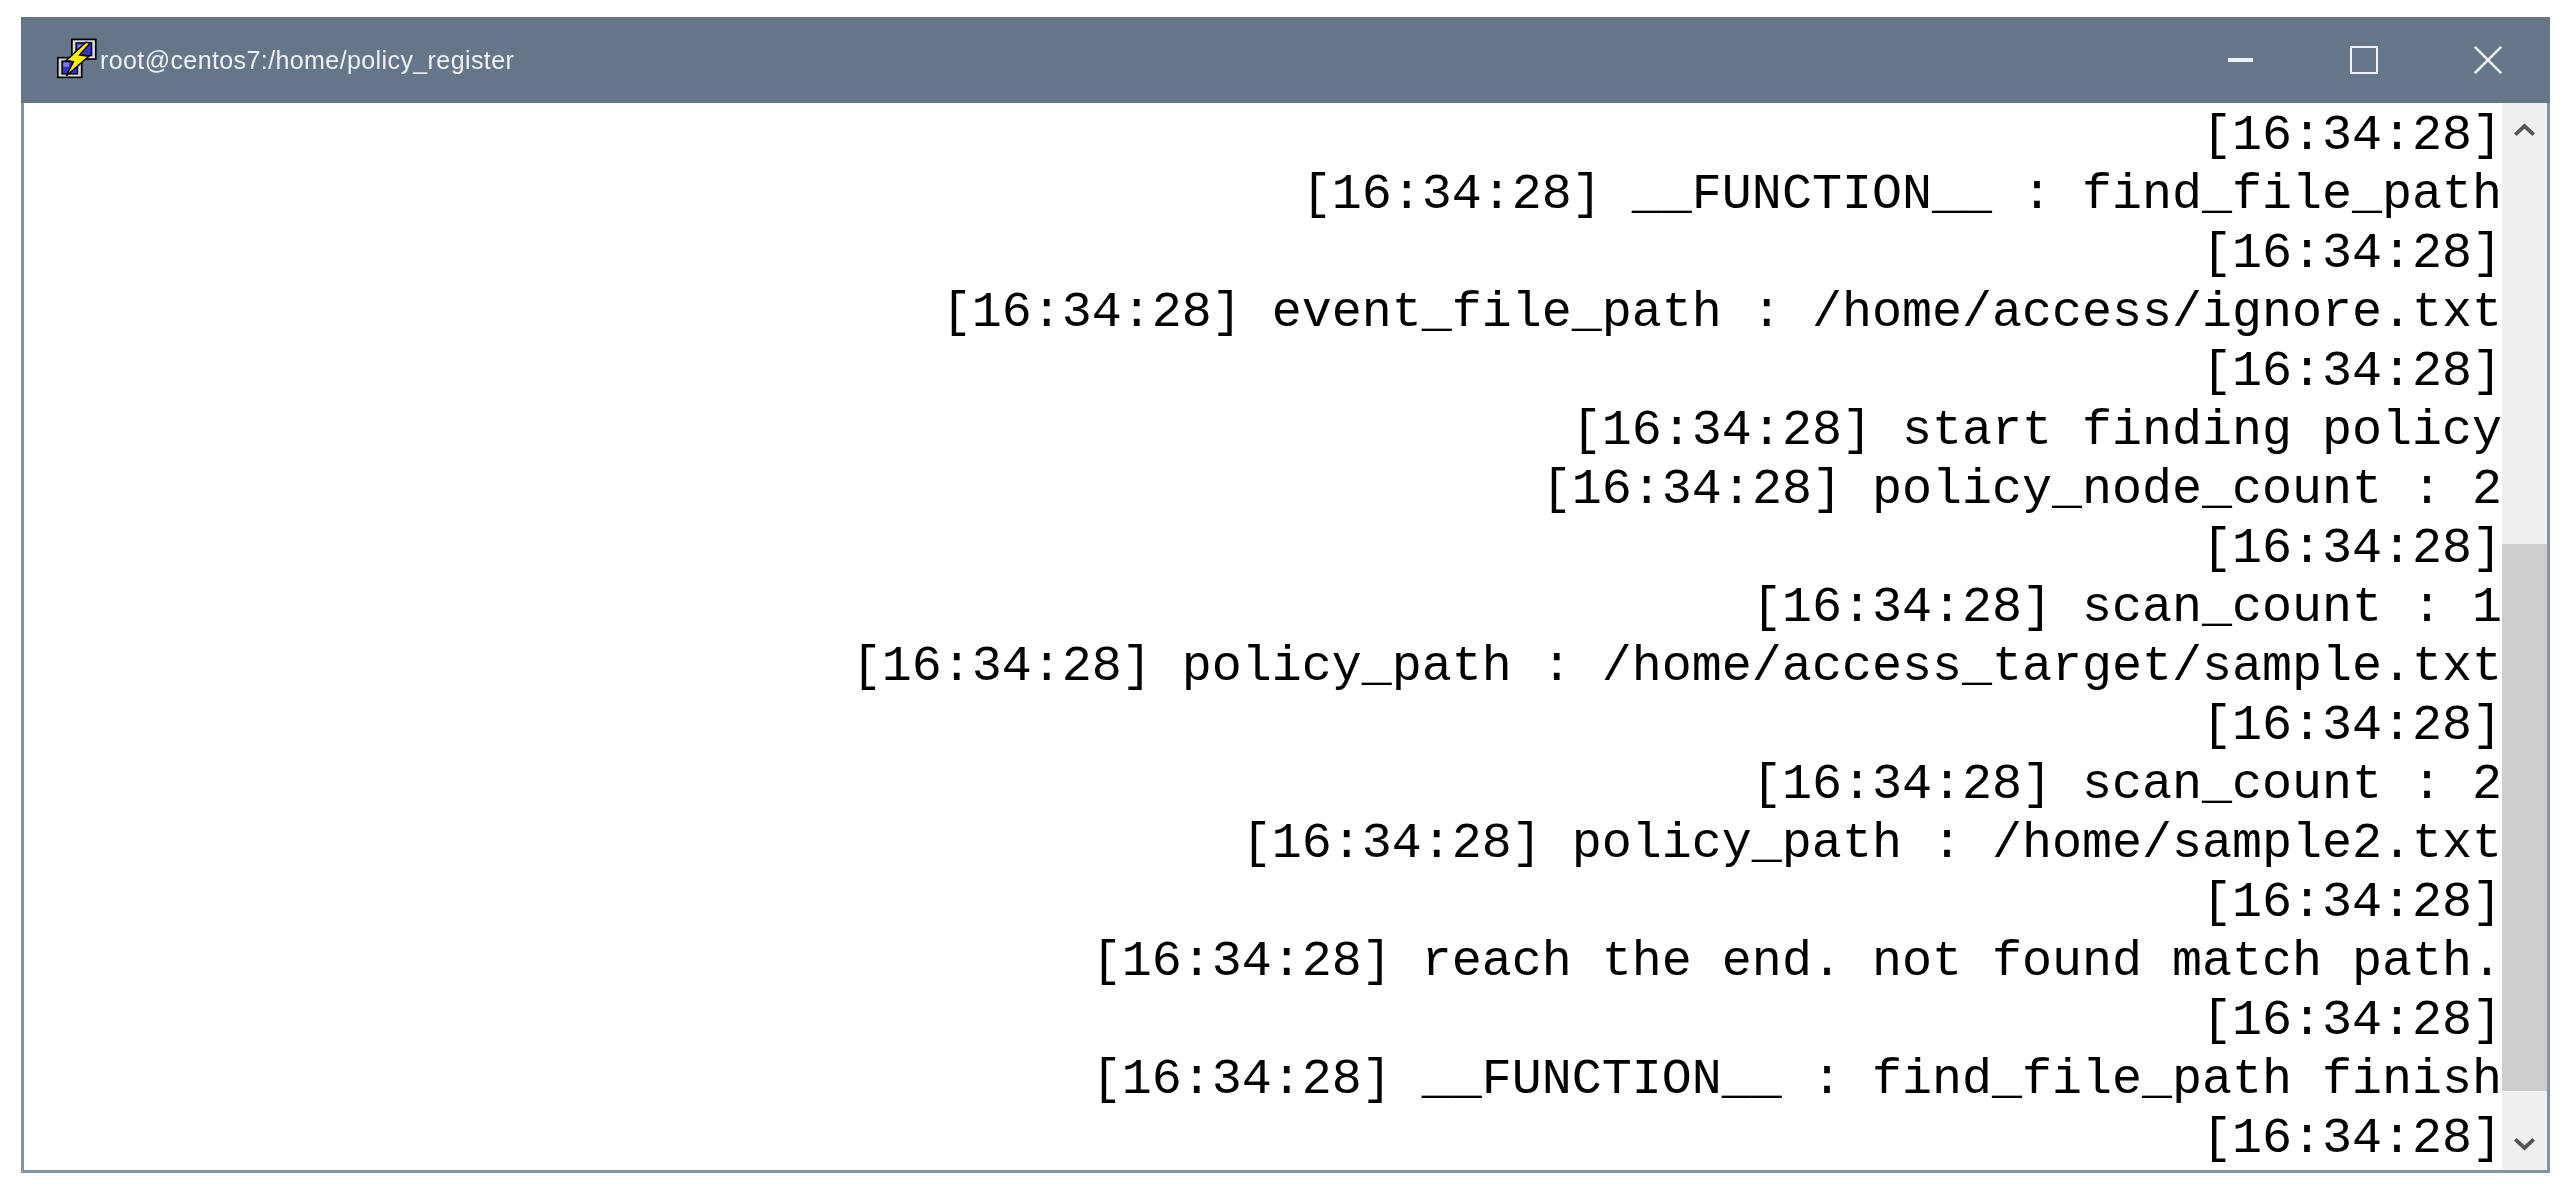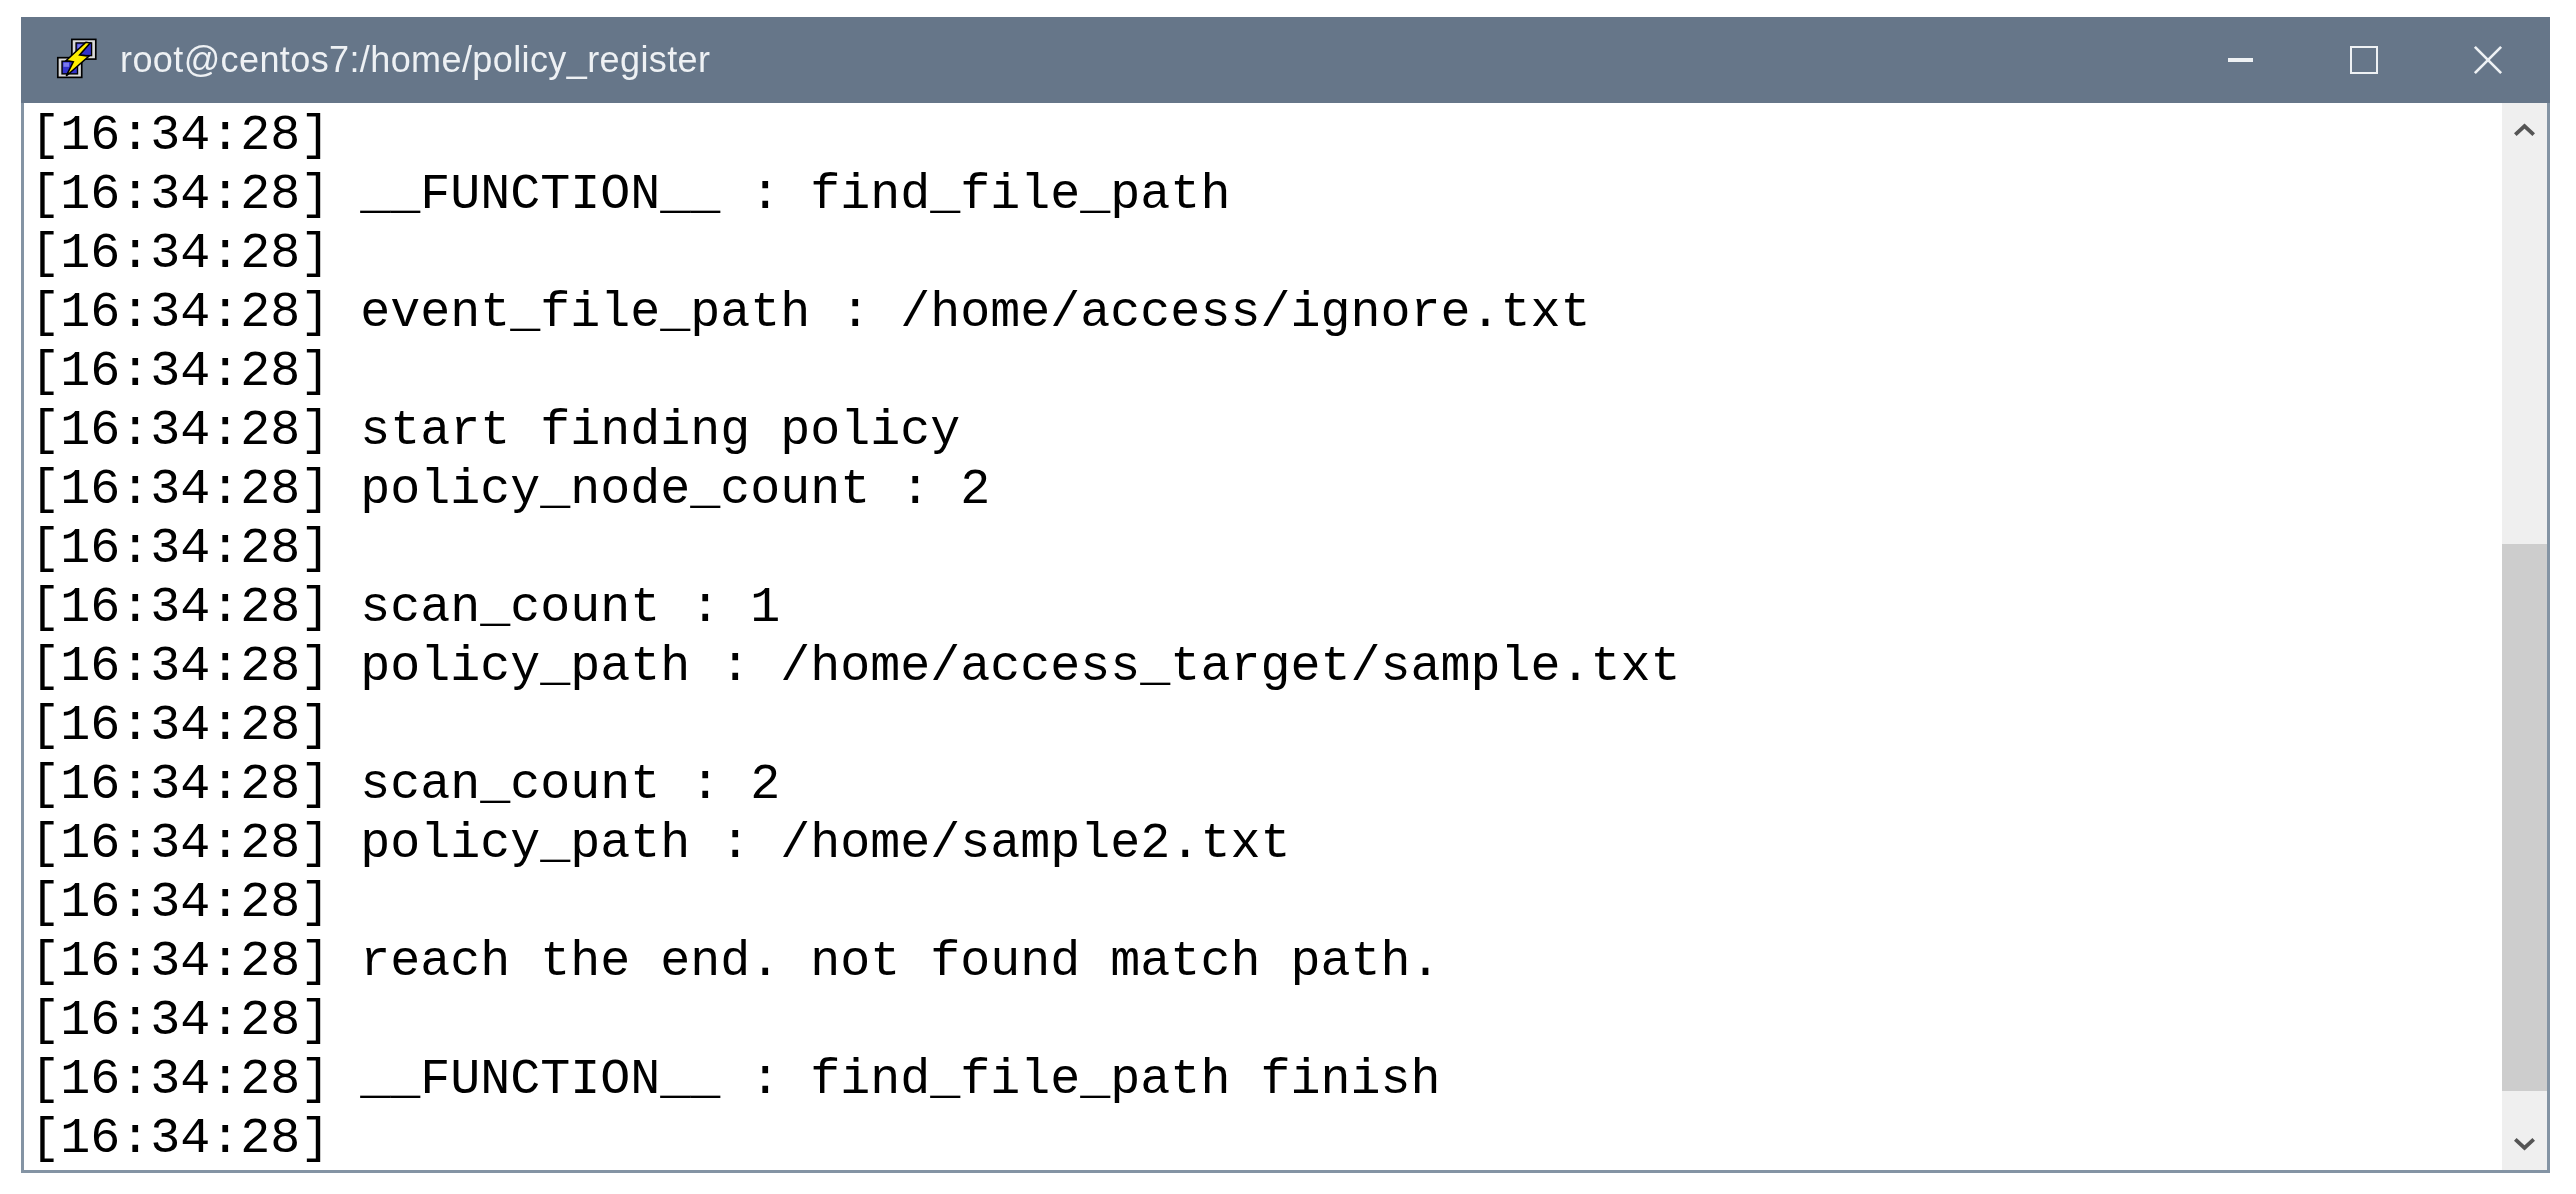--- a/index.html
+++ b/index.html
@@ -22,22 +22,21 @@
   }
 
   
   .titlebar{
     height:86px;background:var(--titlebar-bg);
     display:flex;align-items:center;
     padding-left:34px;
   }
   .app-icon{width:45px;height:45px;flex:0 0 auto;}
   .title-text{
-    margin-left:20px;
-    font-size:36px;color:var(--titlebar-text);
+    font-size:25px;color:var(--titlebar-text);
     white-space:nowrap;
     letter-spacing:0.4px;
   }
   .controls{margin-left:auto;display:flex;height:100%;}
   .ctl-btn{
     width:124px;height:100%;
     display:flex;align-items:center;justify-content:center;
     cursor:default;
   }
   .glyph-min{width:25px;height:3.1px;background:var(--titlebar-text);}
@@ -54,20 +53,21 @@
     display:flex;
   }
   .terminal{
     flex:1 1 auto;
     padding:3.1px 0 0 6.2px;
     font-family:"Liberation Mono","DejaVu Sans Mono",monospace;
     font-size:50px;line-height:59px;
     color:var(--terminal-text);
     white-space:pre;
     overflow:hidden;
+    text-align:right;
   }
   .term-line{height:59px;}
 
   
   .scrollbar{
     flex:0 0 45px;width:45px;position:relative;
     background:var(--scrollbar-track);
   }
   .sb-arrow{
     position:absolute;left:0;width:45px;height:45px;

